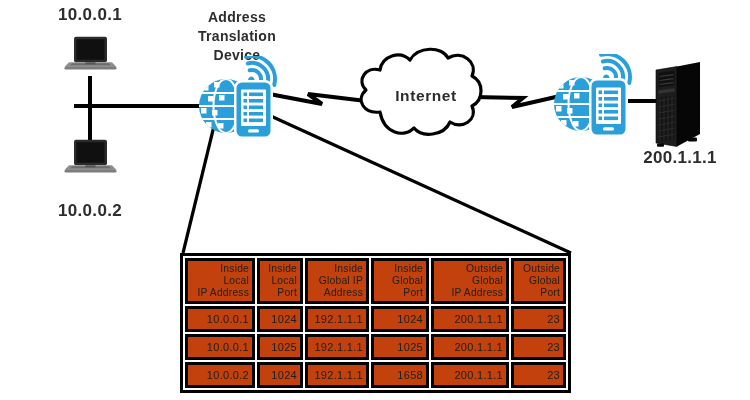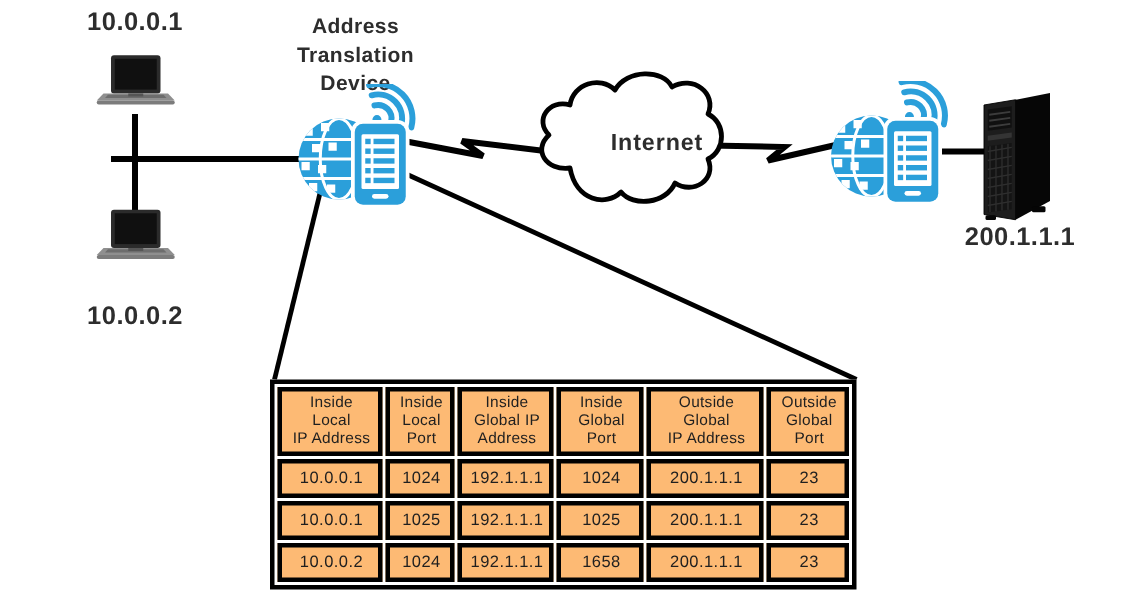--- a/index.html
+++ b/index.html
@@ -9,22 +9,22 @@
   .canvas{position:relative;width:750px;height:400px;background:#fff;overflow:hidden;
           font-family:"Liberation Sans","DejaVu Sans",sans-serif;color:var(--text-dark);}
   .abs{position:absolute;}
   .lbl{font-weight:700;color:var(--text-dark);text-align:center;letter-spacing:.3px;}
   .host-lbl{font-size:17px;}
   .device-lbl{font-size:14px;line-height:1.35;white-space:pre-line;}
   .cloud-lbl{font-size:15.5px;letter-spacing:.6px;}
   
   .nat-wrap{left:180px;top:253px;border:3px solid #000;background:#fff;}
   table.nat{border-collapse:separate;border-spacing:2px;table-layout:fixed;}
-  table.nat th,table.nat td{border:3px solid #000;background:#fdba74;box-sizing:border-box;
-      text-align:center;color:#1f1f1f;font-family:"Liberation Sans","DejaVu Sans",sans-serif;}
+  table.nat th,table.nat td{border:3px solid #000;background:#c2410c;box-sizing:border-box;
+      text-align:right;color:#1f1f1f;font-family:"Liberation Sans","DejaVu Sans",sans-serif;}
   table.nat th{font-size:10.3px;font-weight:400;line-height:1.18;padding:2px 3px 2px 5px;
       vertical-align:top;white-space:pre;letter-spacing:.2px;}
   table.nat td{font-size:11px;font-weight:400;padding:4px 3px 4px 5px;letter-spacing:.3px;
       vertical-align:middle;white-space:nowrap;}
   svg{display:block;}
 </style>
 </head>
 <body>
 
 <svg width="0" height="0" style="position:absolute" aria-hidden="true">
@@ -125,21 +125,21 @@
     <line x1="620" y1="101" x2="662" y2="101" stroke="var(--line-black)" stroke-width="4"></line>
     <line x1="214" y1="126" x2="183" y2="253" stroke="var(--line-black)" stroke-width="3.2"></line>
     <line x1="262" y1="112" x2="571" y2="253" stroke="var(--line-black)" stroke-width="3.2"></line>
   </svg>
 
   <svg class="abs" style="left:350px;top:42px" width="136" height="100" viewBox="0 0 136 100">
     <path d="M 30 70 C 14 72, 5 58, 16 48 C 6 38, 16 24, 30 28 C 32 14, 50 8, 60 18
              C 68 4, 92 4, 98 16 C 112 8, 128 20, 122 34 C 134 40, 134 58, 122 64
              C 128 78, 112 88, 100 80 C 94 94, 72 96, 64 86 C 54 96, 34 92, 30 70 Z" fill="#fff" stroke="#000" stroke-width="3.2" stroke-linejoin="round"></path>
   </svg>
-  <div class="abs lbl cloud-lbl" style="left:380px;top:87px;width:116px">Internet</div>
+  <div class="abs lbl cloud-lbl" style="left:368px;top:87px;width:116px">Internet</div>
 
   <div class="abs lbl host-lbl" style="left:50px;top:5px;width:80px">10.0.0.1</div>
   <svg class="abs" style="left:59px;top:36px" width="62" height="45">
       <use href="#sym-laptop"></use>
     </svg>
   <svg class="abs" style="left:59px;top:139px" width="62" height="45">
       <use href="#sym-laptop"></use>
     </svg>
   <div class="abs lbl host-lbl" style="left:48px;top:201px;width:84px">10.0.0.2</div>
 

